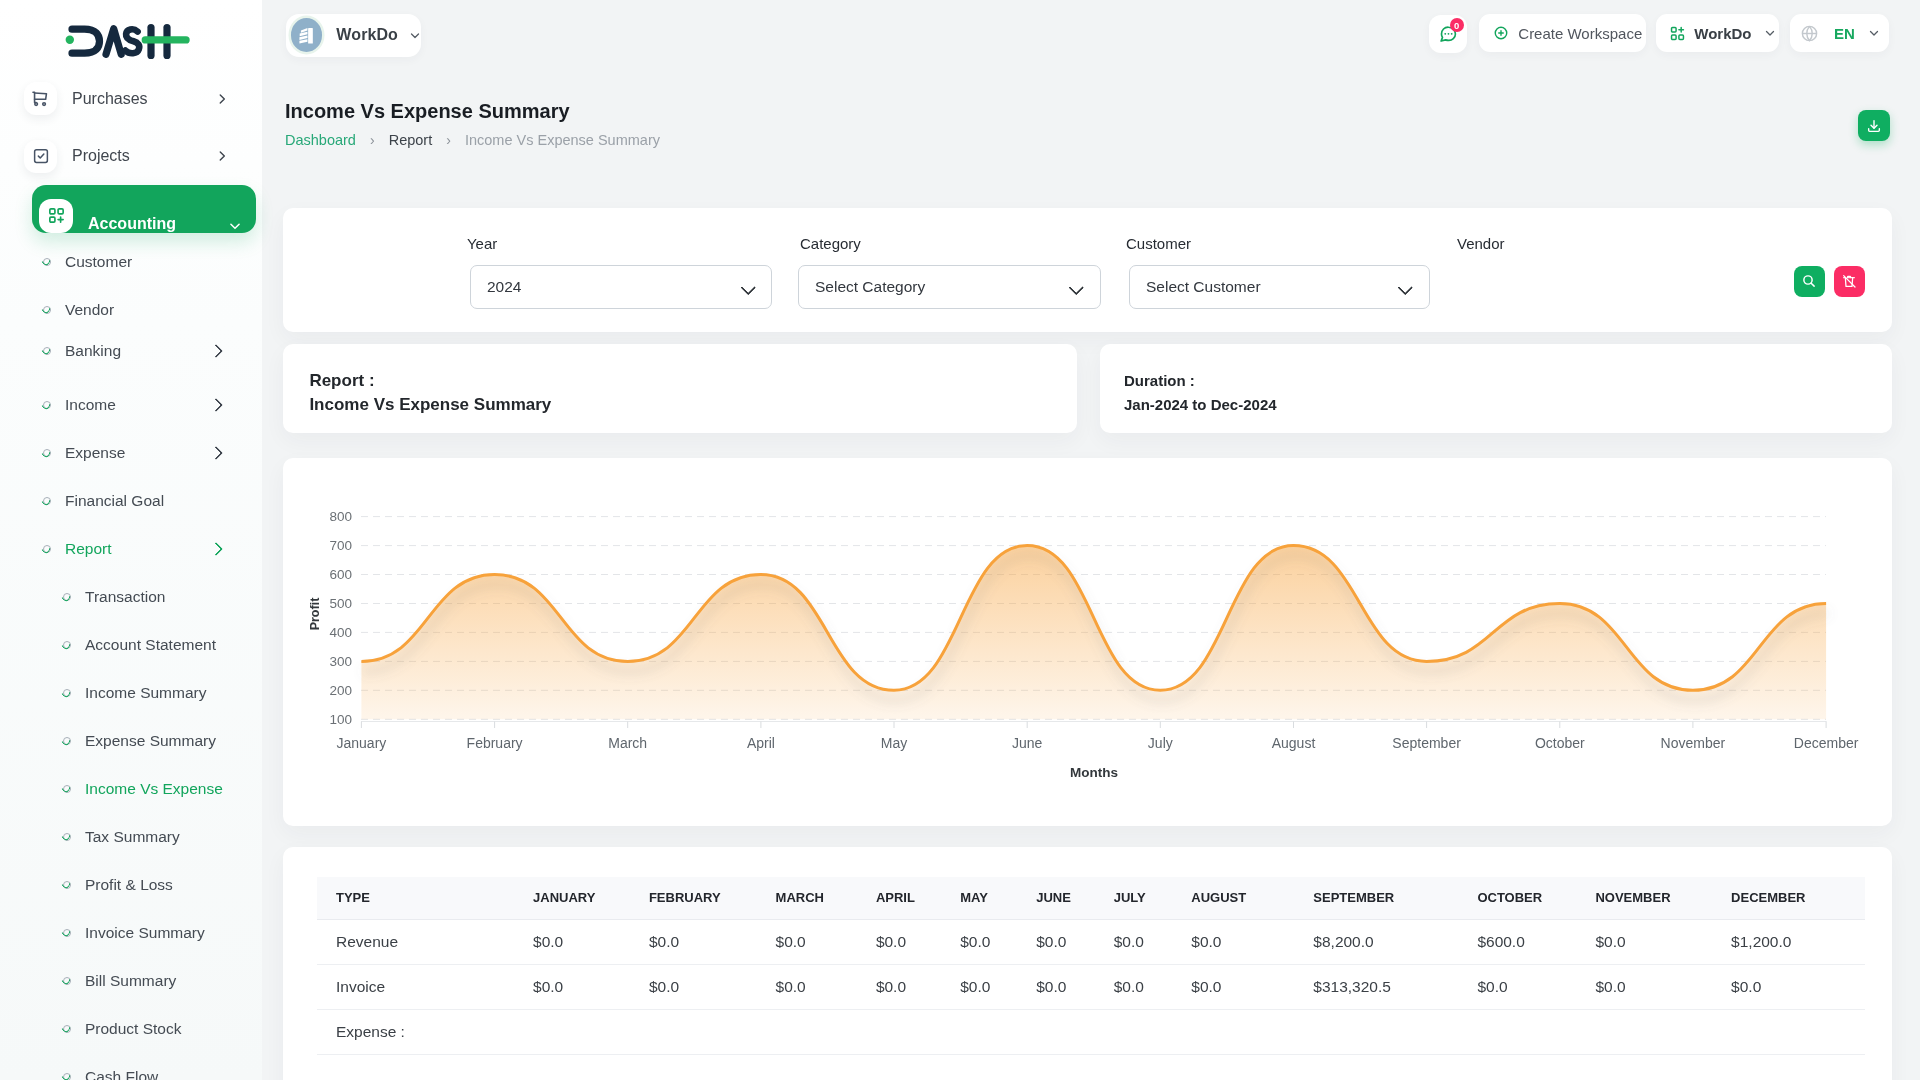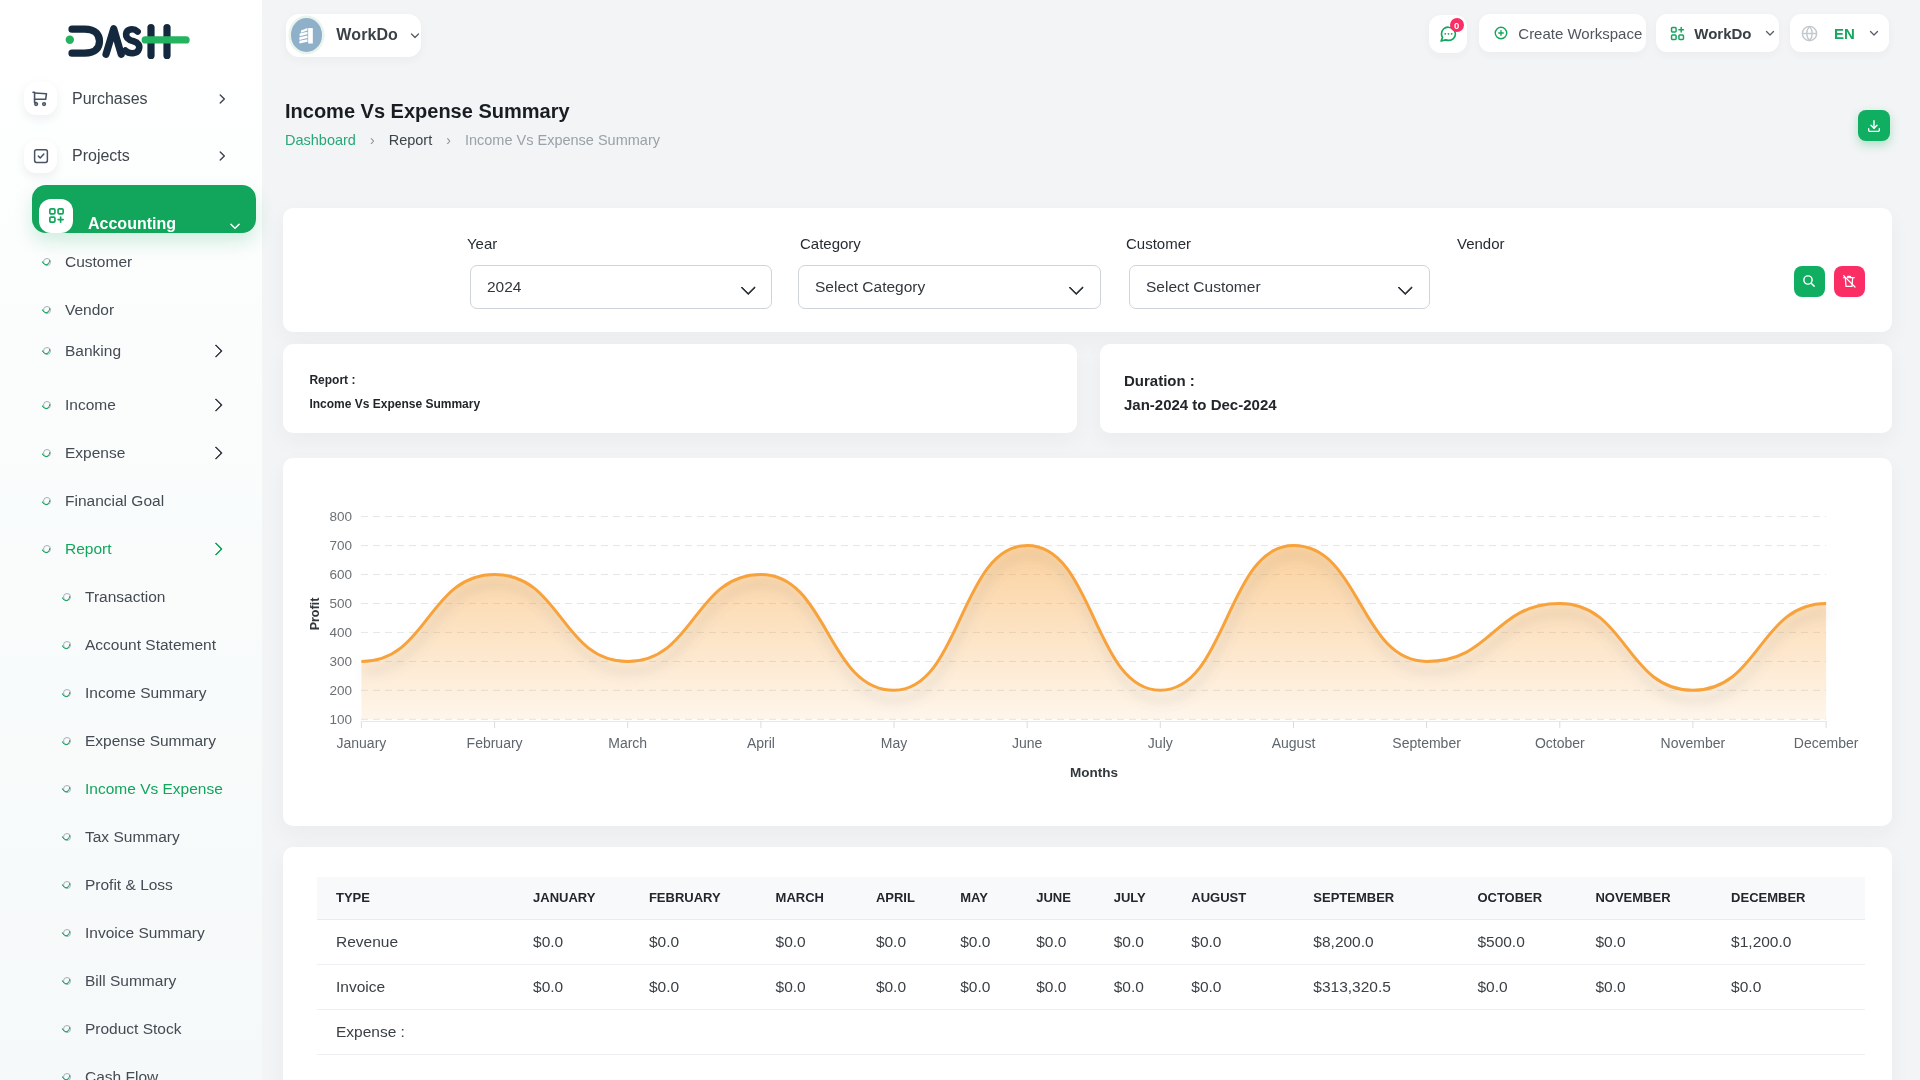--- a/index.html
+++ b/index.html
@@ -216,21 +216,21 @@
    <svg width="16" height="16" viewBox="0 0 24 24" fill="none" stroke="#fff" stroke-width="1.9" stroke-linecap="round" stroke-linejoin="round">
           <path d="M4 7h2m4 0h10" opacity=".9"></path>
           <path d="M9.5 7l.6-2h4l.6 2"></path>
           <path d="M6.5 7l1 13h9l1-13"></path>
           <path d="M4 4l17 17"></path>
         </svg>
   </div>
  </div>
 
  <div class="card" style="left:283.4px;top:344.3px;width:793.6px;height:88.7px;">
-  <div class="abs" style="left:26px;top:25px;font-size:12px;font-weight:600;color:#23272c;line-height:23.5px;">Report :<br><span style="font-weight:700;">Income Vs Expense Summary</span></div>
+  <div class="abs" style="left:26px;top:25px;font-size:17px;font-weight:600;color:#23272c;line-height:23.5px;">Report :<br><span style="font-weight:700;">Income Vs Expense Summary</span></div>
  </div>
  <div class="card" style="left:1100.3px;top:344.3px;width:791.6px;height:88.7px;">
   <div class="abs" style="left:23.7px;top:25px;font-size:15px;font-weight:600;color:#23272c;line-height:23.5px;">Duration :<br><span style="font-weight:700;">Jan-2024 to Dec-2024</span></div>
  </div>
 
  <div class="card" style="left:283.4px;top:458.4px;width:1608.5px;height:368px;">
   <svg width="1608" height="368" viewBox="0 0 1608 368" style="position:absolute;left:0;top:0;">
    <defs>
     <linearGradient id="ag" x1="0" y1="87" x2="0" y2="262" gradientUnits="userSpaceOnUse">
      <stop offset="0" stop-color="#f7a23b" stop-opacity="0.5"></stop>
@@ -333,21 +333,21 @@
             <td style="padding-left:19px;">Revenue</td>
             <td>$0.0</td>
             <td>$0.0</td>
             <td>$0.0</td>
             <td>$0.0</td>
             <td>$0.0</td>
             <td>$0.0</td>
             <td>$0.0</td>
             <td>$0.0</td>
             <td>$8,200.0</td>
-            <td>$500.0</td>
+            <td>$600.0</td>
             <td>$0.0</td>
             <td>$1,200.0</td>
           </tr>
    <tr class="body">
             <td style="padding-left:19px;">Invoice</td>
             <td>$0.0</td>
             <td>$0.0</td>
             <td>$0.0</td>
             <td>$0.0</td>
             <td>$0.0</td>

